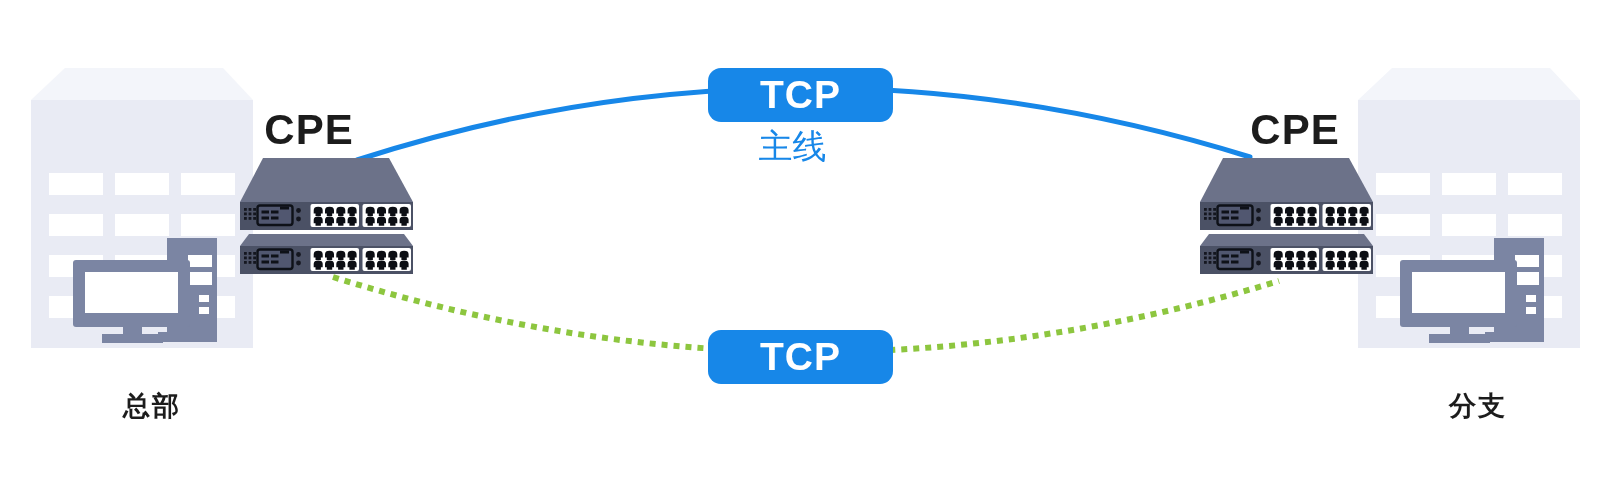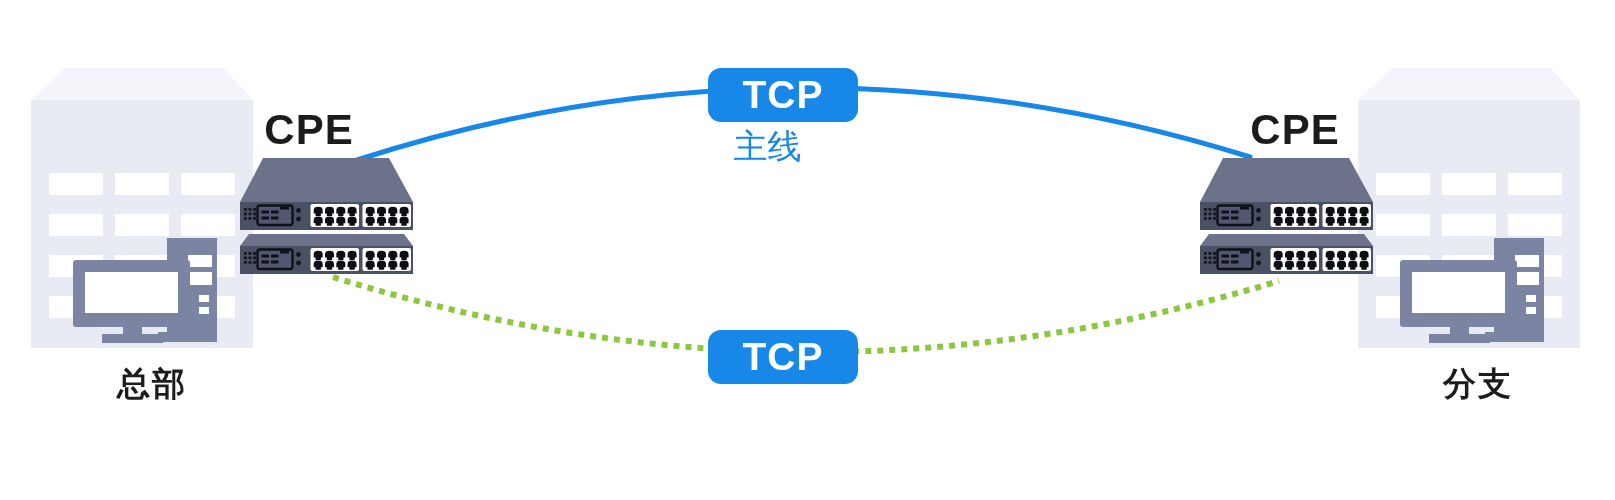--- a/index.html
+++ b/index.html
@@ -10,33 +10,33 @@
     overflow:hidden;
     font-family:"Liberation Sans","DejaVu Sans",sans-serif;
   }
   #diagram-svg{position:absolute;left:0;top:0;}
   .overlay{position:absolute;display:flex;align-items:center;justify-content:center;}
   .cpe-label{
     width:92px;height:38px;
     font-size:42px;font-weight:700;color:#1c1c1c;letter-spacing:1px;
   }
   .tcp-badge{
-    width:150px;height:54px;
+    width:185px;height:54px;
     background:#1787E8;border-radius:13px;
     color:#ffffff;font-size:39px;font-weight:600;letter-spacing:1px;
   }
   .line-label{width:185px;height:38px;font-size:34px;font-weight:500;}
   .line-label.primary{color:#1787E8;}
   .line-label.backup{color:#8DC63F;}
-  .site-label{width:140px;height:38px;font-size:33px;font-weight:700;color:#1c1c1c;letter-spacing:2px;}
+  .site-label{width:140px;height:38px;font-size:27px;font-weight:700;color:#1c1c1c;letter-spacing:2px;margin-top:22px;}
   .pos-cpe-left{left:263px;top:111px;}
   .pos-cpe-right{left:1249px;top:111px;}
   .pos-badge-top{left:708px;top:68px;}
   .pos-badge-bottom{left:708px;top:330px;}
-  .pos-label-primary{left:675px;top:128px;}
+  .pos-label-primary{left:700px;top:128px;}
   .pos-label-backup{left:708px;top:282px;}
   .pos-label-hq{left:82px;top:365px;}
   .pos-label-branch{left:1408px;top:365px;}
 </style>
 </head>
 <body>
 
 <div id="stage">
 
   <svg id="diagram-svg" width="1615" height="500" viewBox="0 0 1615 500">

